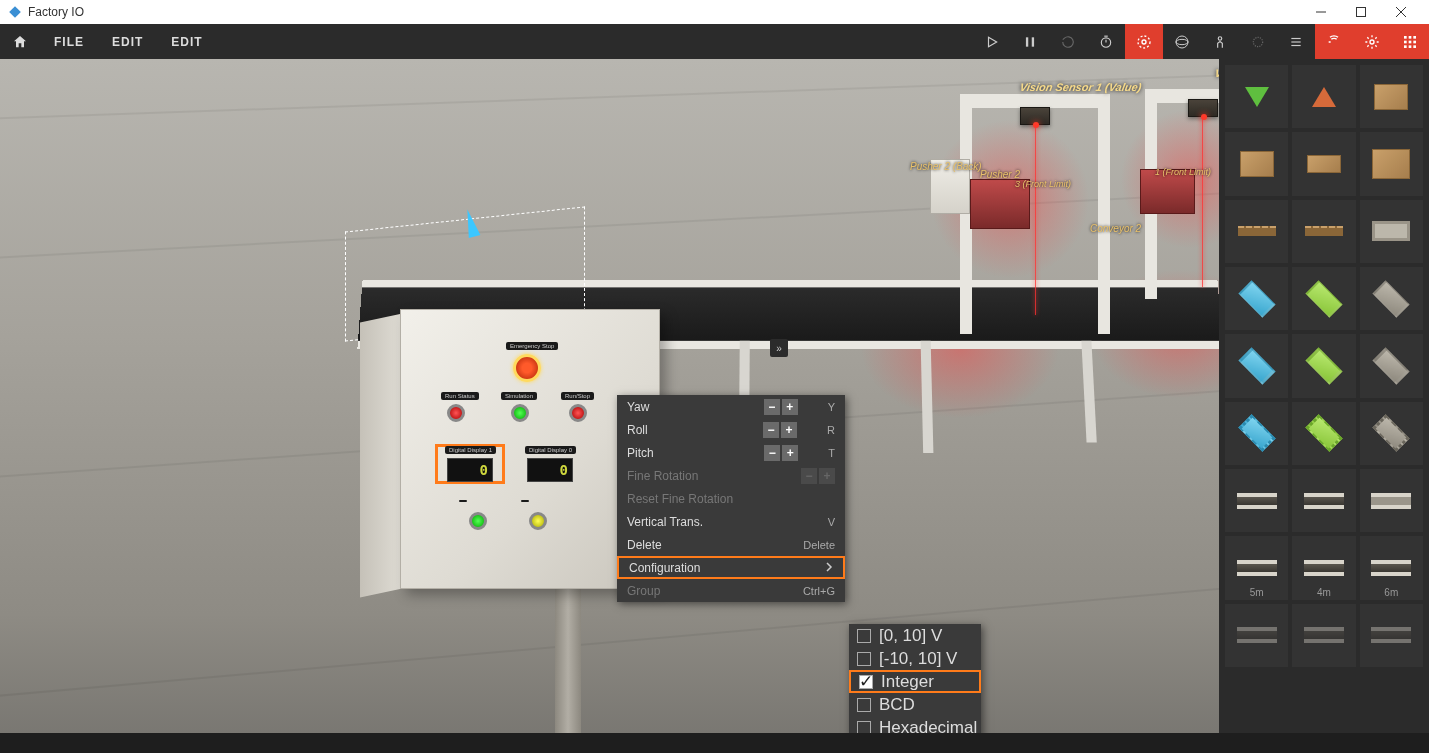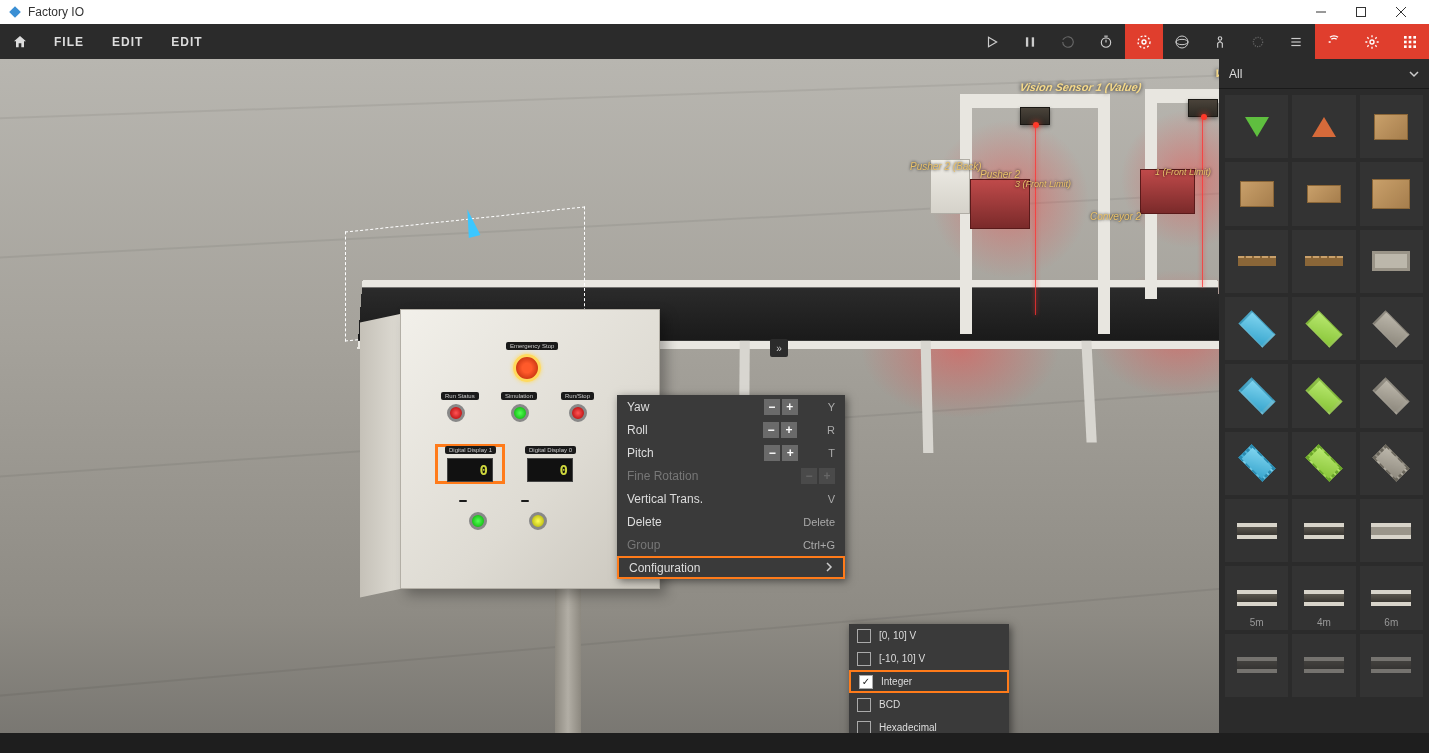--- a/index.html
+++ b/index.html
@@ -69,21 +69,21 @@
 .ctxmenu .row.dis { color:#777; cursor:default; }
 .ctxmenu .row .lbl { flex:1; }
 .ctxmenu .row .sc { color:#aaa; font-size:11px; }
 .ctxmenu .row .pm { display:flex; gap:2px; }
 .ctxmenu .row .pm span { width:16px; height:16px; background:#6a6a6a; color:#fff; display:flex; align-items:center; justify-content:center; font-size:12px; font-weight:bold; cursor:pointer; }
 .ctxmenu .row .pm.dis span { background:#4a4a4a; color:#666; }
 .ctxmenu .row.config { background:#3a3a3a; border:2px solid #ff7b1a; }
 .ctxmenu .row .chev { margin-left:auto; }
 
 
-.submenu { position:absolute; background:#3a3a3a; color:#ddd; font-size:10px; width:160px; box-shadow:2px 2px 8px rgba(0,0,0,0.5); }
+.submenu { position:absolute; background:#3a3a3a; color:#ddd; font-size:17px; width:132px; box-shadow:2px 2px 8px rgba(0,0,0,0.5); }
 .submenu .srow { display:flex; align-items:center; height:23px; padding:0 8px; cursor:pointer; gap:8px; }
 .submenu .srow .chk { width:14px; height:14px; border:1px solid #aaa; display:flex; align-items:center; justify-content:center; background:#3a3a3a; flex-shrink:0; }
 .submenu .srow .chk.on { background:#fff; color:#222; }
 .submenu .srow.hl { border:2px solid #ff7b1a; }
 
 
 .palette { position:absolute; right:0; top:59px; width:210px; bottom:20px; background:#2b2b2b; color:#ddd; display:flex; flex-direction:column; }
 .palette .drop { height:30px; padding:0 10px; display:flex; align-items:center; font-size:12px; border-bottom:1px solid #1a1a1a; cursor:pointer; }
 .palette .drop .chev { margin-left:auto; }
 .palette .search { height:30px; padding:0 10px; display:flex; align-items:center; font-size:12px; color:#888; border-bottom:1px solid #1a1a1a; }
@@ -260,21 +260,21 @@
 
   <div style="position:absolute;left:1035px;top:66px;width:1px;height:190px;background:rgba(255,50,50,0.8);box-shadow:0 0 4px #f33;"></div>
   <div style="position:absolute;left:1202px;top:58px;width:1px;height:170px;background:rgba(255,50,50,0.8);box-shadow:0 0 4px #f33;"></div>
 
   <div style="position:absolute;left:930px;top:100px;width:40px;height:55px;background:linear-gradient(#efede6,#d5d2ca);border:1px solid #b0ada5;"></div>
   <div style="position:absolute;left:970px;top:120px;width:60px;height:50px;background:linear-gradient(#bf4a4a,#7a2a2a);border:1px solid #5a1a1a;"></div>
   <div style="position:absolute;left:1140px;top:110px;width:55px;height:45px;background:linear-gradient(#bf4a4a,#7a2a2a);border:1px solid #5a1a1a;"></div>
 
   <div class="v-label" style="left:1020px; top:22px;">Vision Sensor 1 (Value)</div>
   <div class="v-label" style="left:1215px; top:8px;">Vision Sensor 2 (Value)</div>
-  <div class="tag" style="left:1090px; top:152px;">Conveyor 2</div>
+  <div class="tag" style="left:1090px; top:164px;">Conveyor 2</div>
   <div class="tag" style="left:910px; top:102px;">Pusher 2 (Back)</div>
   <div class="tag" style="left:980px; top:110px;font-size:10px;">Pusher 2</div>
   <div class="tag" style="left:1015px; top:120px;font-size:9px;">3 (Front Limit)</div>
   <div class="tag" style="left:1155px; top:108px;font-size:9px;">1 (Front Limit)</div>
 
   <div class="cb-post"></div>
 
   <div class="wire" style="left:345px; top:160px; width:240px; height:110px; transform:skewY(-6deg);"></div>
   <div class="arrow-blue" style="left:465px; top:150px;"></div>
 
@@ -330,40 +330,43 @@
         </span>
       <span class="sc" style="margin-left:30px;">T</span>
     </div>
     <div class="row dis">
       <span class="lbl">Fine Rotation</span>
       <span class="pm dis">
           <span>−</span>
           <span>+</span>
         </span>
     </div>
+    <div class="row dis">
+        <span class="lbl">Reset Fine Rotation</span>
+      </div>
     <div class="row">
         <span class="lbl">Vertical Trans.</span>
         <span class="sc">V</span>
       </div>
     <div class="row">
         <span class="lbl">Delete</span>
         <span class="sc">Delete</span>
-      </div>
-    <div class="row dis">
-        <span class="lbl">Group</span>
-        <span class="sc">Ctrl+G</span>
       </div>
     <div class="row config">
       <span class="lbl">Configuration</span>
       <span class="chev">
         <svg width="8" height="10" viewBox="0 0 8 10">
             <polyline points="2,1 6,5 2,9" fill="none" stroke="#ccc" stroke-width="1.5"></polyline>
           </svg>
       </span>
     </div>
+    <div class="row dis">
+        <span class="lbl">Group</span>
+        <span class="sc">Ctrl+G</span>
+      </div>
   </div>
 
   <div class="submenu" style="left:849px; top:565px;">
     <div class="srow">
         <span class="chk"></span>
         <span>[0, 10] V</span>
       </div>
     <div class="srow">
         <span class="chk"></span>
         <span>[-10, 10] V</span>
@@ -377,28 +380,20 @@
         <span>BCD</span>
       </div>
     <div class="srow">
         <span class="chk"></span>
         <span>Hexadecimal</span>
       </div>
   </div>
 </div>
 
 <div class="palette">
-  <div class="drop">
-    <span>All</span>
-    <span class="chev">
-      <svg width="10" height="8" viewBox="0 0 10 8">
-          <polyline points="1,2 5,6 9,2" fill="none" stroke="#ccc" stroke-width="1.5"></polyline>
-        </svg>
-    </span>
-  </div>
   <div class="grid">
     <div class="cell">
         <div class="i-arrow-down"></div>
       </div>
     <div class="cell">
         <div class="i-arrow-up"></div>
       </div>
     <div class="cell">
         <div class="i-box"></div>
       </div>

